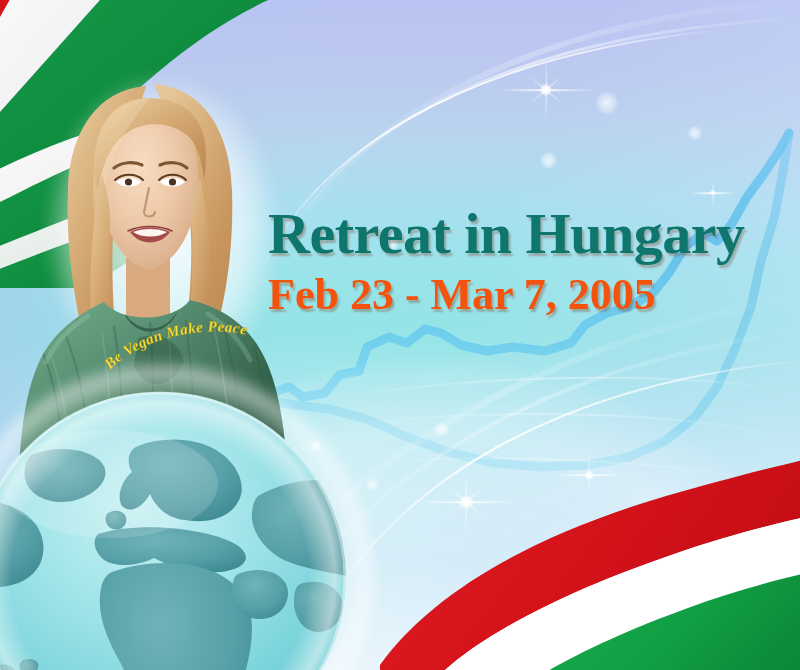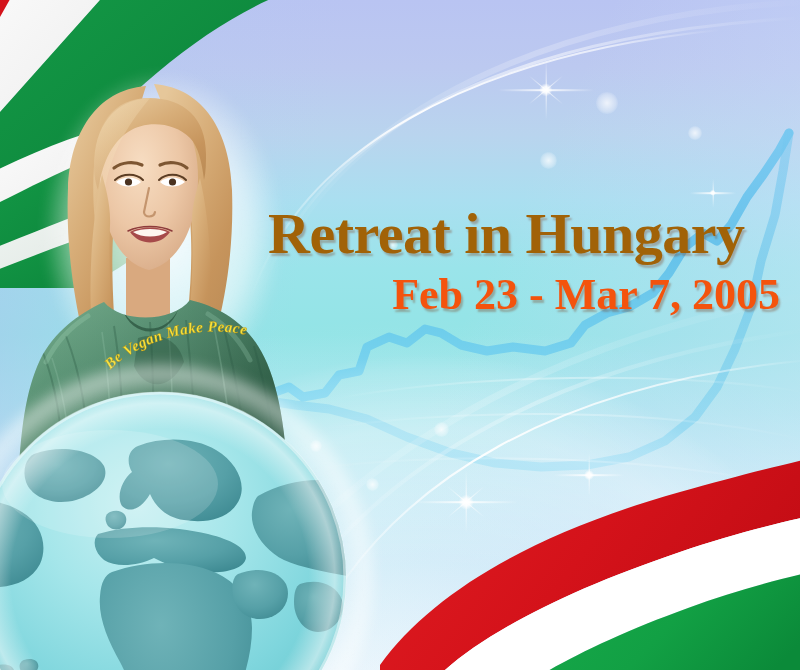--- a/index.html
+++ b/index.html
@@ -167,33 +167,32 @@
     left: 268px;
     top: 205px;
     width: 520px;
     text-align: left;
   }
   .title-main {
     font-family: "Liberation Serif", serif;
     font-weight: bold;
     font-size: 58px;
     line-height: 1.0;
-    color: #a16207;
+    color: #0f766e;
     letter-spacing: -0.5px;
     text-shadow: 2px 3px 2px rgba(120,40,0,0.30);
     white-space: nowrap;
   }
   .title-sub {
     font-family: "Liberation Serif", serif;
     font-weight: bold;
     font-size: 44px;
     line-height: 1.0;
     color: #f4530d;
     margin-top: 10px;
-    text-align: right;
     padding-right: 8px;
     text-shadow: 2px 3px 2px rgba(120,40,0,0.30);
     white-space: nowrap;
   }
 
   
   .shirt-slogan {
     position: absolute;
     left: 104px;
     top: 318px;

